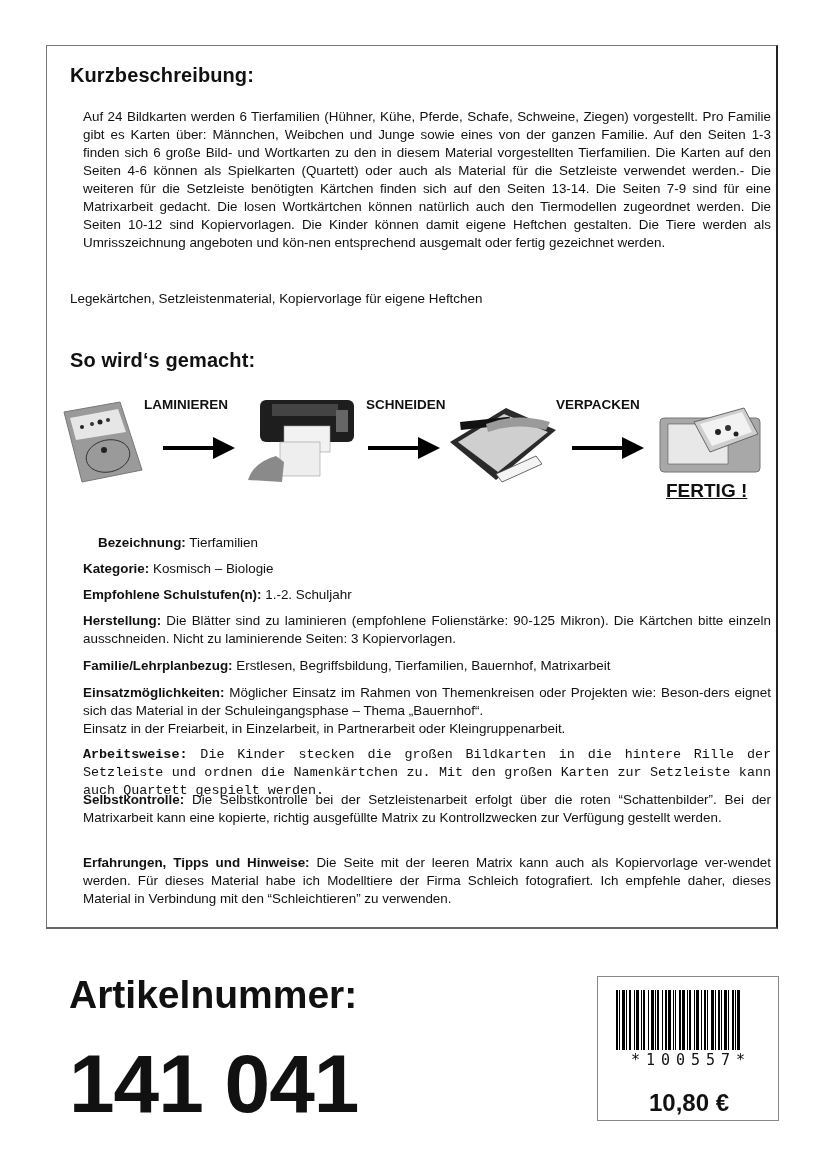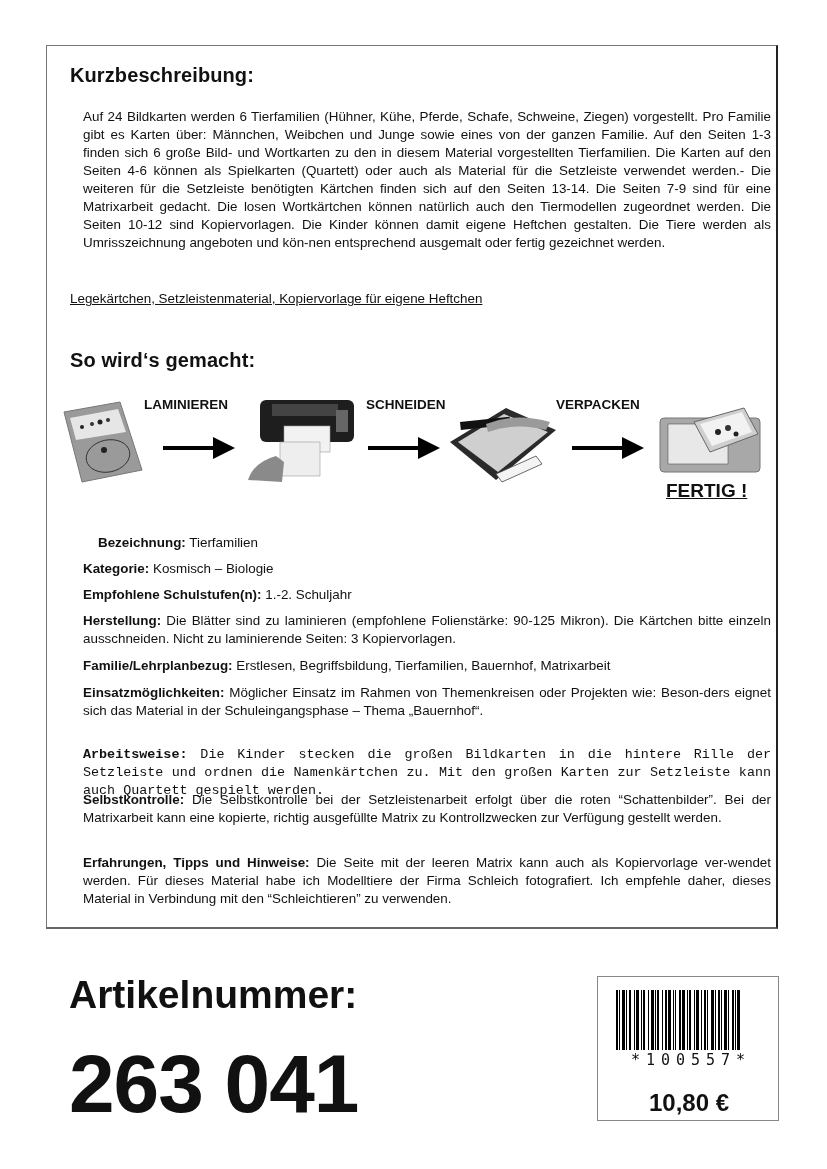--- a/index.html
+++ b/index.html
@@ -30,21 +30,21 @@
                font-size: 15px; letter-spacing: 6px; text-align: center; }
     .price { position: absolute; left: 0; top: 115px; width: 182px; text-align: center; font-weight: bold; font-size: 24px; }
   </style>
 </head>
 <body>
 
 <div class="box"></div>
 
 <div class="h1" style="top:64px;">Kurzbeschreibung:</div>
 <div class="para" style="top:108px;">Auf 24 Bildkarten werden 6 Tierfamilien (Hühner, Kühe, Pferde, Schafe, Schweine, Ziegen) vorgestellt. Pro Familie gibt es Karten über: Männchen, Weibchen und Junge sowie eines von der ganzen Familie. Auf den Seiten 1-3 finden sich 6 große Bild- und Wortkarten zu den in diesem Material vorgestellten Tierfamilien. Die Karten auf den Seiten 4-6 können als Spielkarten (Quartett) oder auch als Material für die Setzleiste verwendet werden.- Die weiteren für die Setzleiste benötigten Kärtchen finden sich auf den Seiten 13-14. Die Seiten 7-9 sind für eine Matrixarbeit gedacht. Die losen Wortkärtchen können natürlich auch den Tiermodellen zugeordnet werden. Die Seiten 10-12 sind Kopiervorlagen. Die Kinder können damit eigene Heftchen gestalten. Die Tiere werden als Umrisszeichnung angeboten und kön-nen entsprechend ausgemalt oder fertig gezeichnet werden.</div>
-<div class="single" style="top:290px;text-decoration:underline;">Legekärtchen, Setzleistenmaterial, Kopiervorlage für eigene Heftchen</div>
+<div class="single" style="top:290px;">Legekärtchen, Setzleistenmaterial, Kopiervorlage für eigene Heftchen</div>
 
 <div class="h1" style="top:349px;">So wird‘s gemacht:</div>
 
 <div class="img" style="left:62px; top:400px; width:82px; height:84px;">
   <svg width="82" height="84" viewBox="0 0 82 84">
     <polygon points="2,12 58,2 80,70 20,82" fill="#9a9a9a" stroke="#777" stroke-width="1"></polygon>
     <polygon points="8,18 56,9 64,32 14,40" fill="#e6e6e6"></polygon>
     <circle cx="20" cy="27" r="2" fill="#222"></circle>
       <circle cx="30" cy="24" r="2" fill="#333"></circle>
     <circle cx="38" cy="22" r="2.5" fill="#222"></circle>
@@ -117,33 +117,34 @@
   <span class="b">Empfohlene Schulstufen(n):</span> <span>1.-2. Schuljahr</span>
 </div>
 <div class="para" style="top:612px;">
   <span class="b">Herstellung:</span> <span>Die Blätter sind zu laminieren (empfohlene Folienstärke: 90-125 Mikron). Die Kärtchen bitte einzeln ausschneiden. Nicht zu laminierende Seiten: 3 Kopiervorlagen.</span>
 </div>
 <div class="para" style="top:657px;">
   <span class="b">Familie/Lehrplanbezug:</span> <span>Erstlesen, Begriffsbildung, Tierfamilien, Bauernhof, Matrixarbeit</span>
 </div>
 <div class="para" style="top:684px;">
   <span class="b">Einsatzmöglichkeiten:</span> <span>Möglicher Einsatz im Rahmen von Themenkreisen oder Projekten wie: Beson-ders eignet sich das Material in der Schuleingangsphase – Thema „Bauernhof“.</span><br>
+  <span>Einsatz in der Freiarbeit, in Einzelarbeit, in Partnerarbeit oder Kleingruppenarbeit.</span>
 </div>
 <div class="para" style="top:746px;font-family:Liberation Mono, monospace;">
   <span class="b">Arbeitsweise:</span> <span>Die Kinder stecken die großen Bildkarten in die hintere Rille der Setzleiste und ordnen die Namenkärtchen zu. Mit den großen Karten zur Setzleiste kann auch Quartett gespielt werden.</span>
 </div>
 <div class="para" style="top:791px;">
   <span class="b">Selbstkontrolle:</span> <span>Die Selbstkontrolle bei der Setzleistenarbeit erfolgt über die roten “Schattenbilder”. Bei der Matrixarbeit kann eine kopierte, richtig ausgefüllte Matrix zu Kontrollzwecken zur Verfügung gestellt werden.</span>
 </div>
 <div class="para" style="top:854px;">
   <span class="b">Erfahrungen, Tipps und Hinweise:</span> <span>Die Seite mit der leeren Matrix kann auch als Kopiervorlage ver-wendet werden. Für dieses Material habe ich Modelltiere der Firma Schleich fotografiert. Ich empfehle daher, dieses Material in Verbindung mit den “Schleichtieren” zu verwenden.</span>
 </div>
 
 <div class="art-label">Artikelnummer:</div>
-<div class="art-num">263 041</div>
+<div class="art-num">141 041</div>
 
 <div class="label-box">
   <div class="barcode">
     <span style="width:2px;background:#000"></span>
       <span style="width:1px"></span>
     <span style="width:1px;background:#000"></span>
       <span style="width:2px"></span>
     <span style="width:3px;background:#000"></span>
       <span style="width:1px"></span>
     <span style="width:1px;background:#000"></span>

